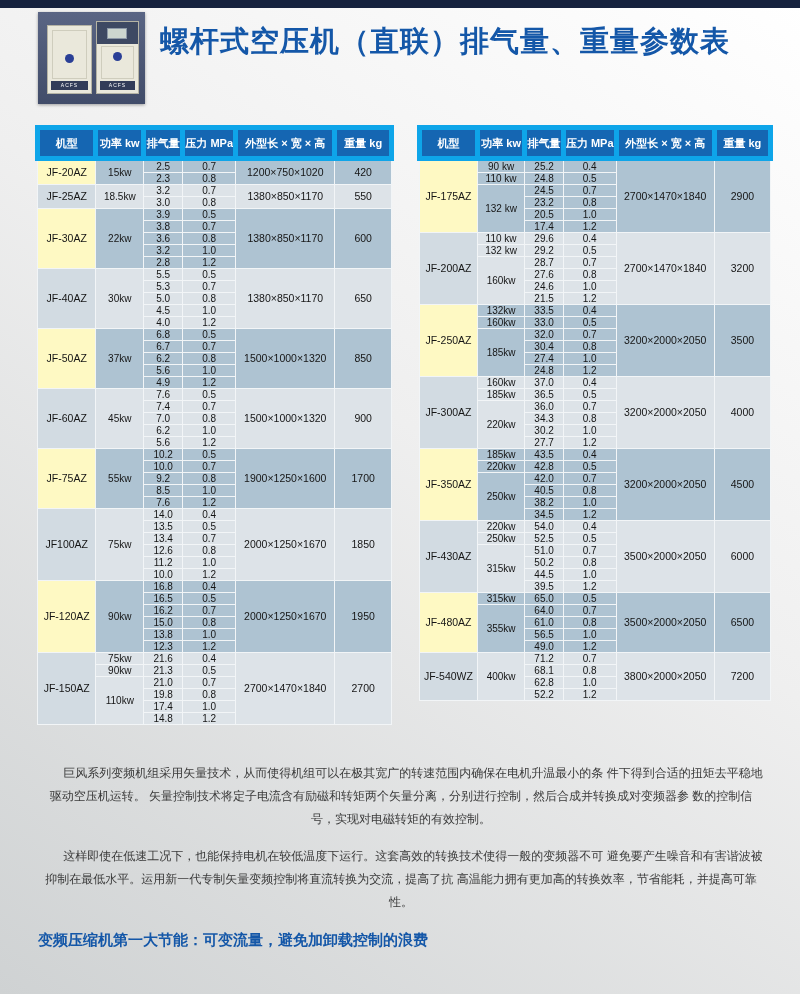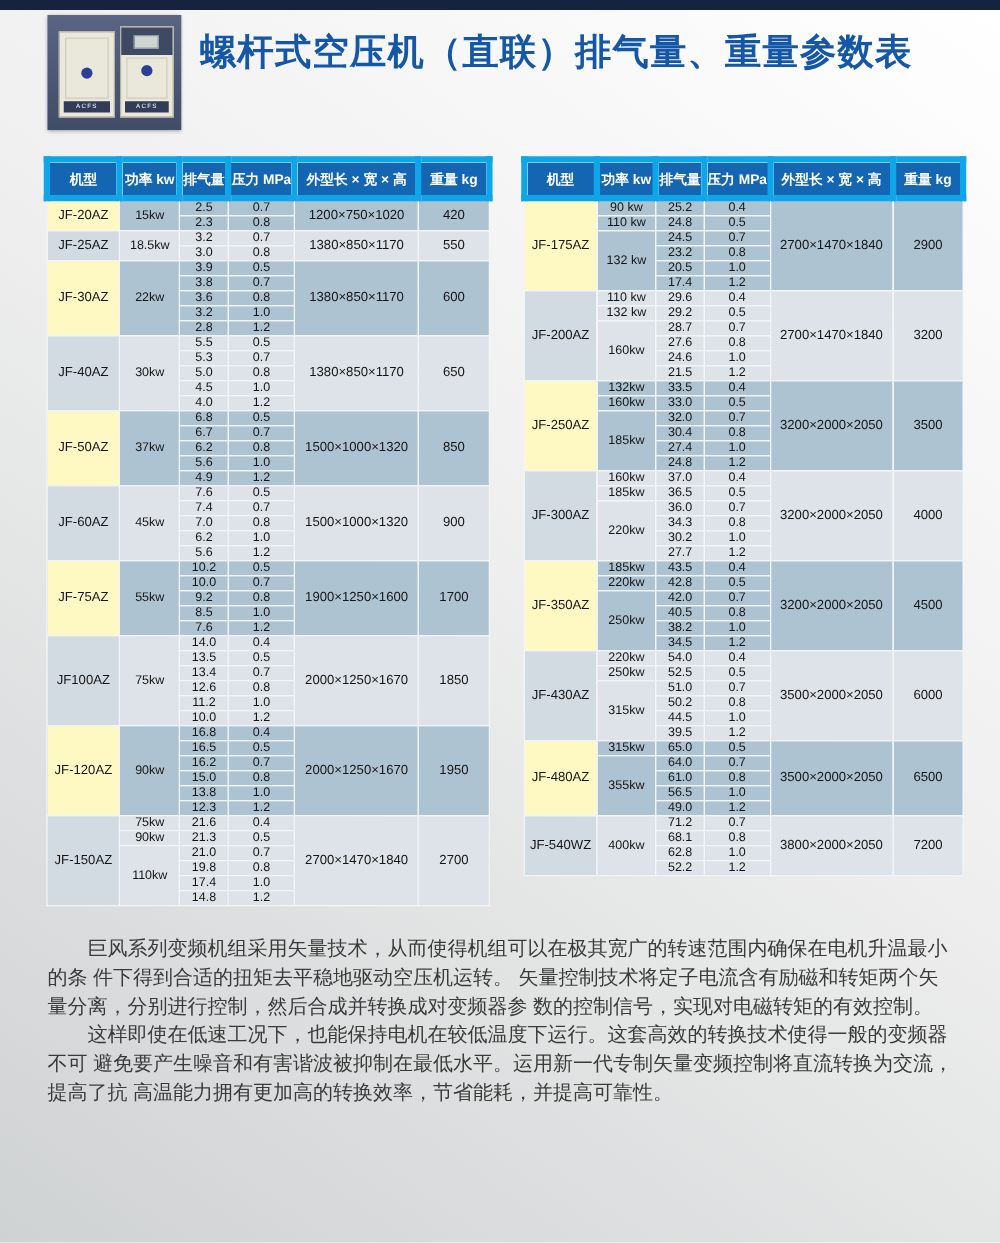--- a/index.html
+++ b/index.html
@@ -40,21 +40,21 @@
   table.spec td.weight{font-size:10.5px;}
   tr.g-dark td{background:var(--group-dark,#aec3d2);}
   tr.g-dark td.model{background:#fef9c3;}
   tr.g-light td{background:var(--group-light,#dde3e8);}
   tr.g-light td.model{background:#d2dbe2;margin-top:28px;}
   
   .bottom{position:absolute;left:38px;top:748px;width:726px;}
   .sec-heading{color:var(--title-blue,#1457a8);font-weight:bold;margin:0;}
   .sec1 .sec-heading{font-size:14px;}
   .sec2 .sec-heading,.sec3 .sec-heading{font-size:15px;}
-  .bottom p{font-size:16px;color:#3a3a3a;line-height:23px;margin:0 0 0 0;text-indent:2em;}
+  .bottom p{font-size:12px;color:#3a3a3a;line-height:23px;margin:14px 0 0 0;text-indent:2em;text-align:center;}
   .sec2{margin-top:17px;}
 </style>
 </head>
 <body>
 
 <div class="top-bar"></div>
 
 <div class="photo">
   <div class="cab cab-left">
     <div class="door"></div>
@@ -573,15 +573,16 @@
       </tr>
     </tbody>
 </table>
 
 <div class="bottom">
   <div class="sec1">
     <p>巨风系列变频机组采用矢量技术，从而使得机组可以在极其宽广的转速范围内确保在电机升温最小的条 件下得到合适的扭矩去平稳地驱动空压机运转。 矢量控制技术将定子电流含有励磁和转矩两个矢量分离，分别进行控制，然后合成并转换成对变频器参 数的控制信号，实现对电磁转矩的有效控制。</p>
     <p>这样即使在低速工况下，也能保持电机在较低温度下运行。这套高效的转换技术使得一般的变频器不可 避免要产生噪音和有害谐波被抑制在最低水平。运用新一代专制矢量变频控制将直流转换为交流，提高了抗 高温能力拥有更加高的转换效率，节省能耗，并提高可靠性。</p>
   </div>
   <div class="sec2">
+    <h3 class="sec-heading">变频压缩机第一大节能：可变流量，避免加卸载控制的浪费</h3>
   </div>
 
 </div>
 
 </body></html>

